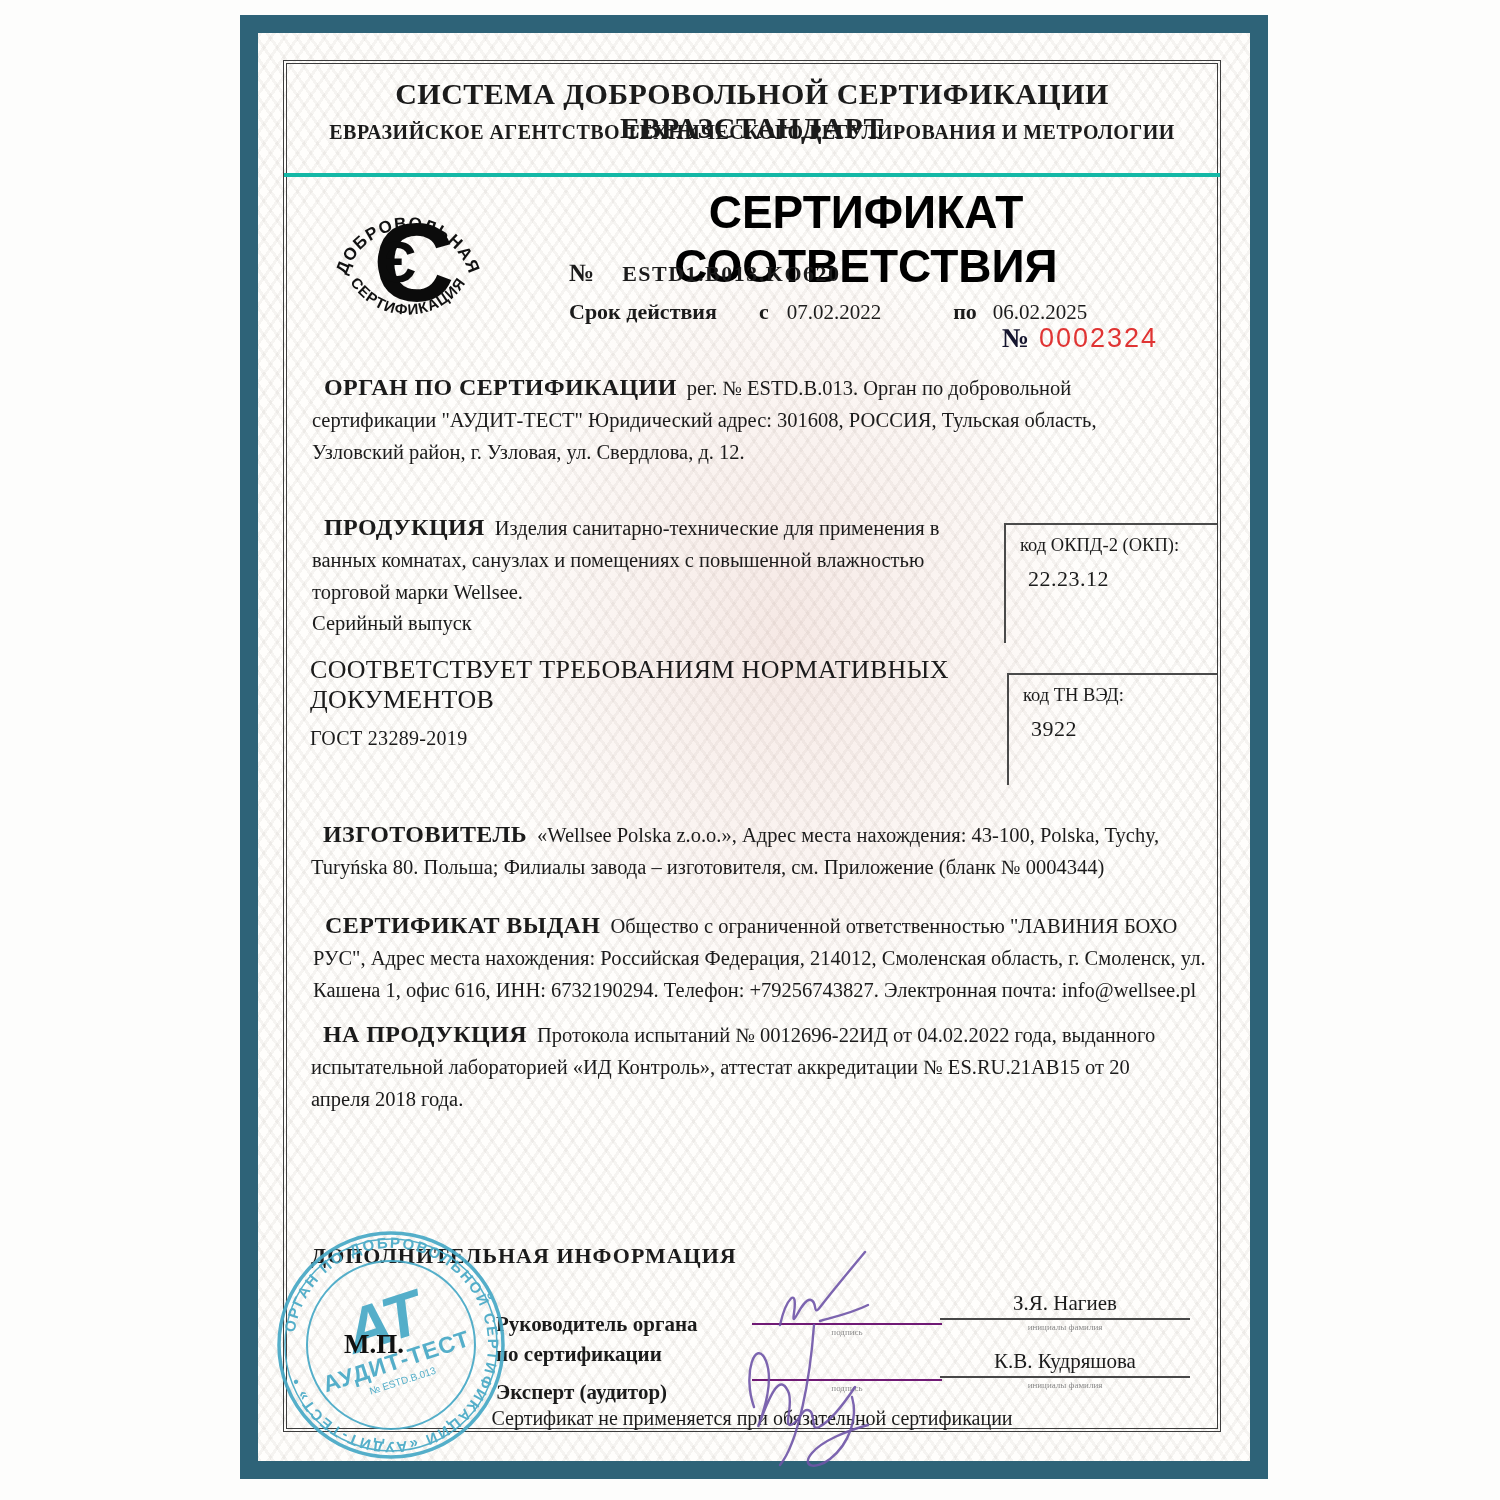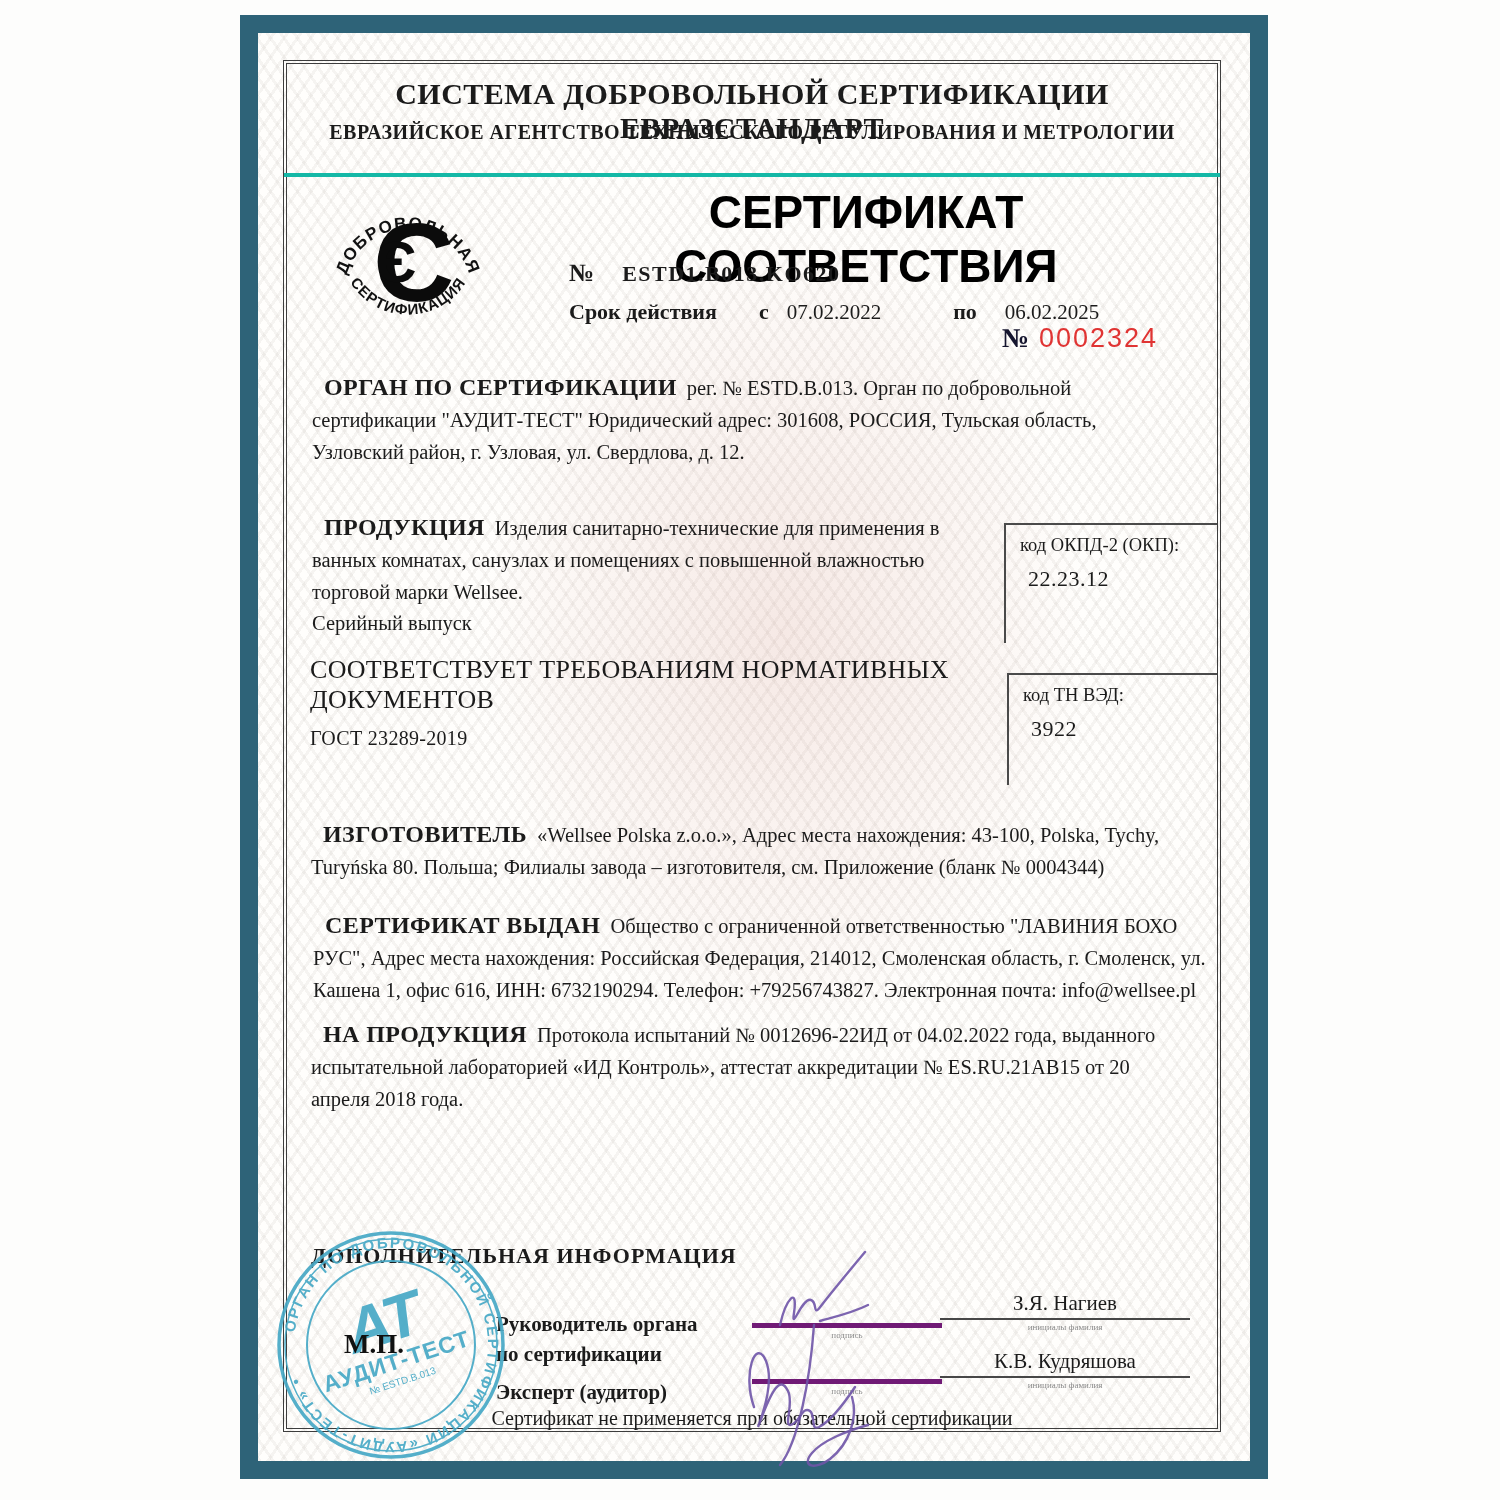--- a/index.html
+++ b/index.html
@@ -22,35 +22,35 @@
           font-weight:bold;font-size:30px;letter-spacing:.5px;}
   .hdr-l2{position:absolute;top:60px;left:0;width:100%;text-align:center;
           font-weight:bold;font-size:20px;letter-spacing:.5px;}
   .title{left:232px;top:124px;width:700px;text-align:center;
          font-family:"Liberation Sans",sans-serif;font-weight:bold;font-size:46px;color:#000000;}
   .certnum{left:285px;top:198px;font-weight:bold;}
   .certnum .no{font-size:25px;margin-right:28px;}
   .certnum .val{font-size:22px;letter-spacing:1.5px;}
   .validity{left:285px;top:238px;font-size:21px;}
   .validity b{font-size:22px;}
-  .v-c{margin-left:42px;} .v-from{margin-left:18px;} .v-po{margin-left:72px;} .v-to{margin-left:28px;}
+  .v-c{margin-left:42px;} .v-from{margin-left:18px;} .v-po{margin-left:72px;} .v-to{margin-left:16px;}
   .serial{top:262px;right:62px;white-space:nowrap;}
   .serial .no{font-weight:bold;font-size:27px;color:#15152e;margin-right:10px;}
   .serial .digits{font-family:"Liberation Sans",sans-serif;font-size:27px;color:#e03433;letter-spacing:2px;}
   .para{font-size:20.5px;line-height:1.52;}
   .para .lbl{font-size:24px;letter-spacing:.4px;margin-right:10px;margin-left:12px;}
   .codebox{border-top:2px solid #4a4a4a;border-left:2px solid #4a4a4a;box-sizing:border-box;
            padding:10px 0 0 14px;}
   .cb-label{font-size:18.5px;}
   .cb-value{font-size:22px;margin-top:10px;padding-left:8px;letter-spacing:.5px;}
   .head2{font-weight:normal;font-size:26px;letter-spacing:.3px;}
   .gost{margin-top:12px;font-size:20px;font-weight:normal;letter-spacing:.3px;}
   .addinfo{font-weight:bold;font-size:22px;letter-spacing:1px;}
   .role{font-weight:bold;font-size:21px;line-height:1.45;margin-top:12px;}
-  .sigline{border-top:5px solid #701a75;text-align:center;}
+  .sigline{border-top:2px solid #701a75;text-align:center;}
   .sigline .cap{font-size:9px;color:#8a8a8a;padding-top:2px;}
   .namebox{text-align:center;}
   .nb-name{font-size:21px;border-bottom:2px solid #474747;padding-bottom:2px;}
   .nb-cap{font-size:9px;color:#8a8a8a;padding-top:2px;}
   .footnote{left:0;right:0;top:1346px;text-align:center;font-size:20px;}
   .mp{left:60px;top:1268px;font-weight:bold;font-size:27px;color:#101010;z-index:3;}
   svg text{font-family:"Liberation Sans",sans-serif;}
 </style>
 </head>
 <body>

